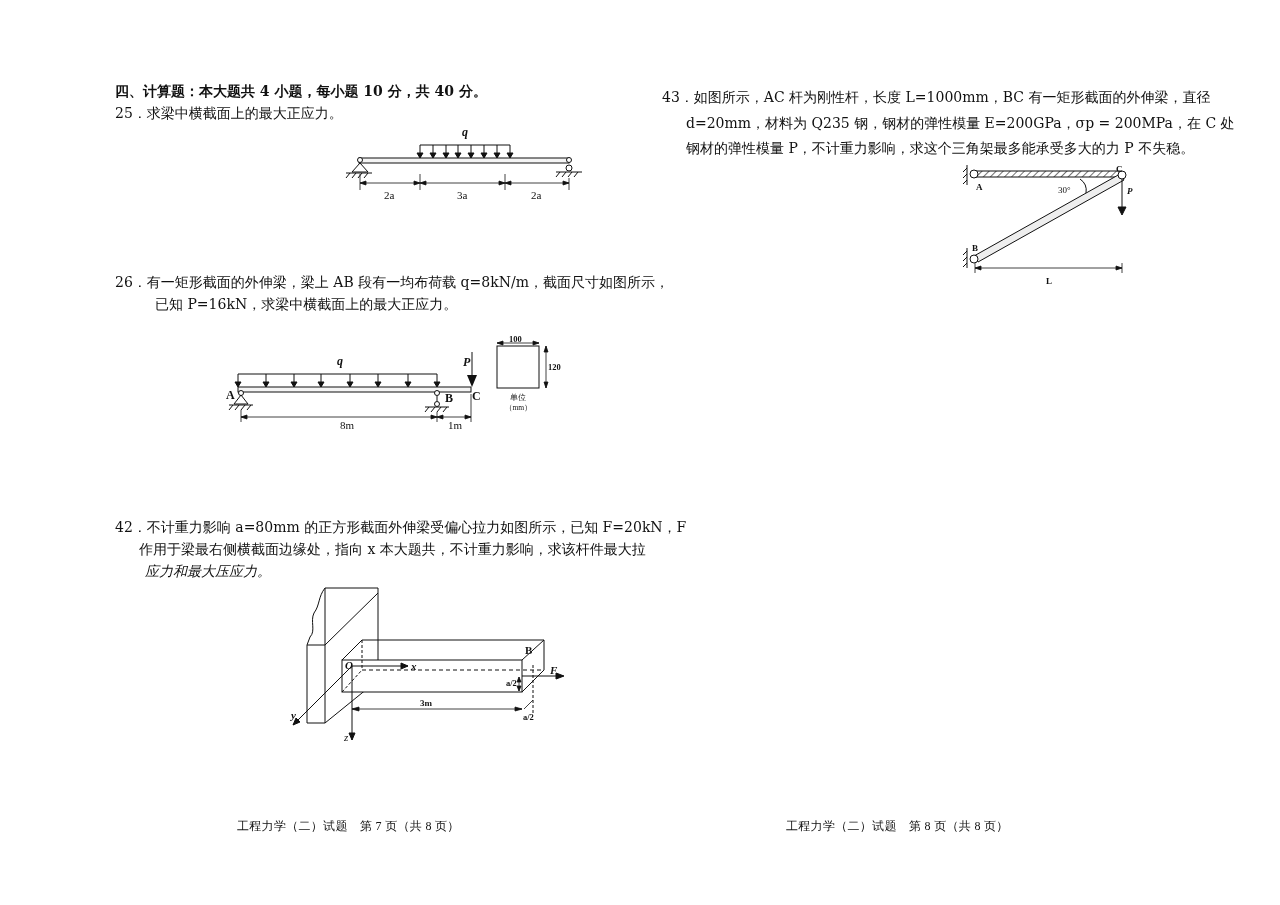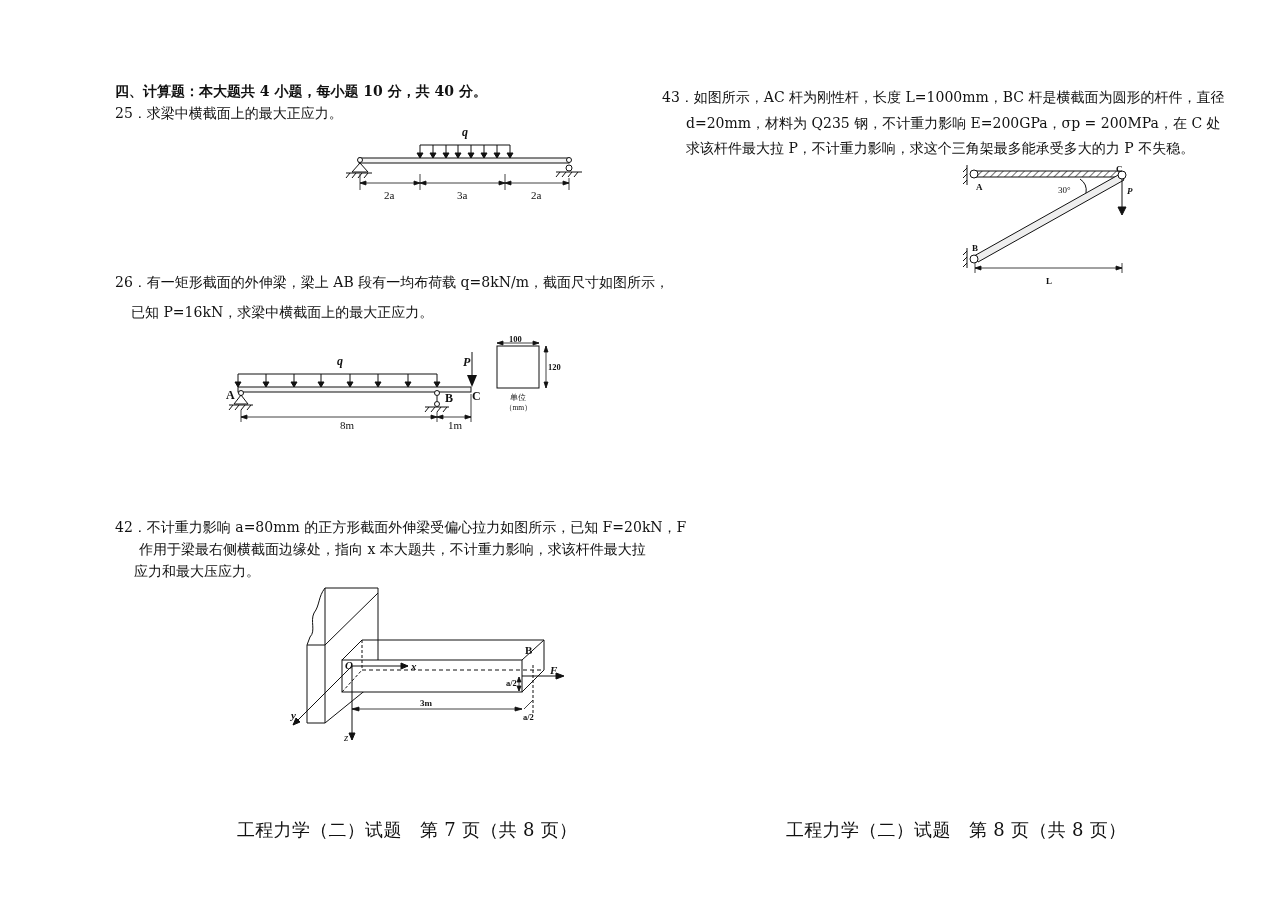--- a/index.html
+++ b/index.html
@@ -2,21 +2,21 @@
 <html><head>
 <meta charset="utf-8">
 <style>
   html, body { margin:0; padding:0; background:#ffffff; }
   body { width:1280px; height:905px; position:relative; overflow:hidden;
          font-family:"DejaVu Serif","Liberation Serif",serif; color:#111; }
   .abs { position:absolute; }
   .txt { font-size:14px; line-height:24px; white-space:nowrap; }
   .head { font-weight:bold; }
   svg text { font-family:"Liberation Serif","DejaVu Serif",serif; fill:#111; }
-  .footer { font-size:18px; letter-spacing:0.3px; }
+  .footer { font-size:12px; letter-spacing:0.3px;font-family:Liberation Serif, serif; }
 </style>
 </head>
 <body>
 
 <div class="abs txt head" style="left:115px;top:79px;">四、计算题：本大题共 4 小题，每小题 10 分，共 40 分。</div>
 
 <div class="abs txt" style="left:115px;top:101px;">
   <span>25．</span><span>求梁中横截面上的最大正应力。</span>
 </div>
 
@@ -74,21 +74,21 @@
       <polygon points="229,61 223,59 223,63"></polygon>
   </g>
   <text x="44" y="77" font-size="11">2a</text>
   <text x="117" y="77" font-size="11">3a</text>
   <text x="191" y="77" font-size="11">2a</text>
 </svg>
 
 <div class="abs txt" style="left:115px;top:270px;">
   <span>26．</span><span>有一矩形截面的外伸梁，梁上 AB 段有一均布荷载 q=8kN/m，截面尺寸如图所示，</span>
 </div>
-<div class="abs txt" style="left:131px;top:292px;margin-top:8px;">已知 P=16kN，求梁中横截面上的最大正应力。</div>
+<div class="abs txt" style="left:155px;top:292px;">已知 P=16kN，求梁中横截面上的最大正应力。</div>
 
 <svg class="abs" style="left:220px;top:330px;" width="360" height="110">
   <text x="117" y="35" font-size="12" font-weight="bold" font-style="italic">q</text>
   <line x1="18" y1="44" x2="217" y2="44" stroke="#111"></line>
   <g stroke="#111" fill="#111">
     <line x1="18" y1="44" x2="18" y2="56"></line>
       <polygon points="15,52 21,52 18,57"></polygon>
     <line x1="46" y1="44" x2="46" y2="56"></line>
       <polygon points="43,52 49,52 46,57"></polygon>
     <line x1="74" y1="44" x2="74" y2="56"></line>
@@ -155,21 +155,21 @@
   <text x="289" y="12" font-size="8.5" font-weight="bold">100</text>
   <text x="328" y="40" font-size="8.5" font-weight="bold">120</text>
   <text x="290" y="70" font-size="8">单位</text>
   <text x="285" y="80" font-size="7.5">（mm）</text>
 </svg>
 
 <div class="abs txt" style="left:115px;top:515px;">
   <span>42．</span><span>不计重力影响 a=80mm 的正方形截面外伸梁受偏心拉力如图所示，已知 F=20kN，F</span>
 </div>
 <div class="abs txt" style="left:139px;top:537px;">作用于梁最右侧横截面边缘处，指向 x 本大题共，不计重力影响，求该杆件最大拉</div>
-<div class="abs txt" style="left:134px;top:559px;">应力和最大压应力。</div>
+<div class="abs txt" style="left:145px;top:559px;font-style:italic;">应力和最大压应力。</div>
 
 <svg class="abs" style="left:280px;top:585px;" width="300" height="165">
   <g stroke="#111" fill="none" stroke-width="1">
     <polyline points="27,60 45,60 45,3 98,3 98,95 45,138 27,138 27,60"></polyline>
     <line x1="45" y1="60" x2="45" y2="138"></line>
     <line x1="45" y1="60" x2="98" y2="8"></line>
     <path d="M45,3 C38,12 40,20 34,28 C30,36 36,46 30,52 L27,60"></path>
   </g>
   <g stroke="#111" fill="none">
     <rect x="62" y="75" width="180" height="32" fill="#fff"></rect>
@@ -208,24 +208,24 @@
     <line x1="244" y1="124" x2="253" y2="115"></line>
   </g>
   <text x="226" y="101" font-size="8.5" font-weight="bold">a/2</text>
   <text x="140" y="121" font-size="9" font-weight="bold">3m</text>
   <text x="243" y="135" font-size="8.5" font-weight="bold">a/2</text>
 </svg>
 
 <div class="abs footer" style="left:237px;top:818px;">工程力学（二）试题　第 7 页（共 8 页）</div>
 
 <div class="abs txt" style="left:662px;top:85px;">
-  <span>43．</span><span>如图所示，AC 杆为刚性杆，长度 L=1000mm，BC 杆是横截面为圆形的杆件，直径</span>
-</div>
-<div class="abs txt" style="left:686px;top:111px;">d=20mm，材料为 Q235 钢，不计重力影响 E=200GPa，σp = 200MPa，在 C 处</div>
-<div class="abs txt" style="left:686px;top:136px;">求该杆件最大拉 P，不计重力影响，求这个三角架最多能承受多大的力 P 不失稳。</div>
+  <span>43．</span><span>如图所示，AC 杆为刚性杆，长度 L=1000mm，BC 有一矩形截面的外伸梁，直径</span>
+</div>
+<div class="abs txt" style="left:686px;top:111px;">d=20mm，材料为 Q235 钢，钢材的弹性模量 E=200GPa，σp = 200MPa，在 C 处</div>
+<div class="abs txt" style="left:686px;top:136px;">钢材的弹性模量 P，不计重力影响，求这个三角架最多能承受多大的力 P 不失稳。</div>
 
 <svg class="abs" style="left:950px;top:160px;" width="200" height="130">
   <defs>
     <pattern id="hatch" width="5" height="5" patternUnits="userSpaceOnUse" patternTransform="rotate(45)">
       <line x1="0" y1="0" x2="0" y2="5" stroke="#111" stroke-width="1.2"></line>
     </pattern>
   </defs>
   <g stroke="#111">
     <line x1="17" y1="5" x2="17" y2="25"></line>
     <line x1="17" y1="8" x2="13" y2="12"></line>

